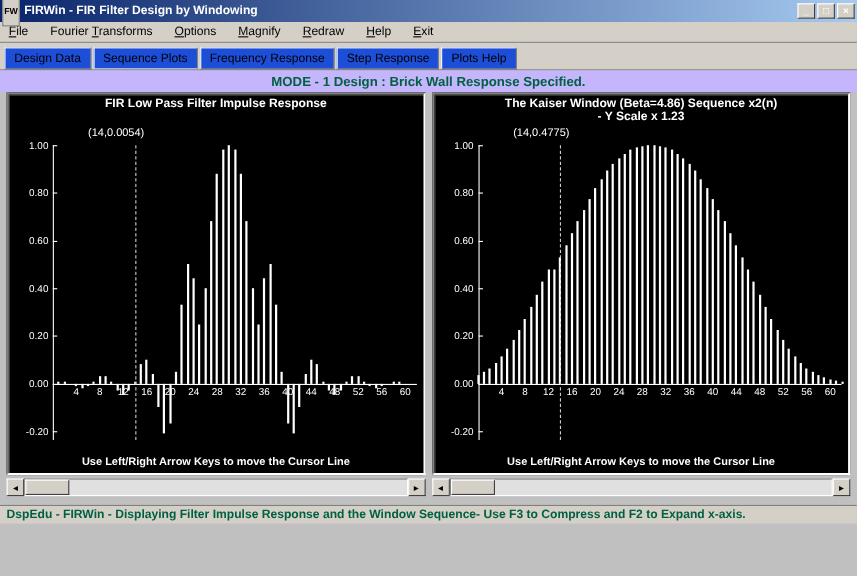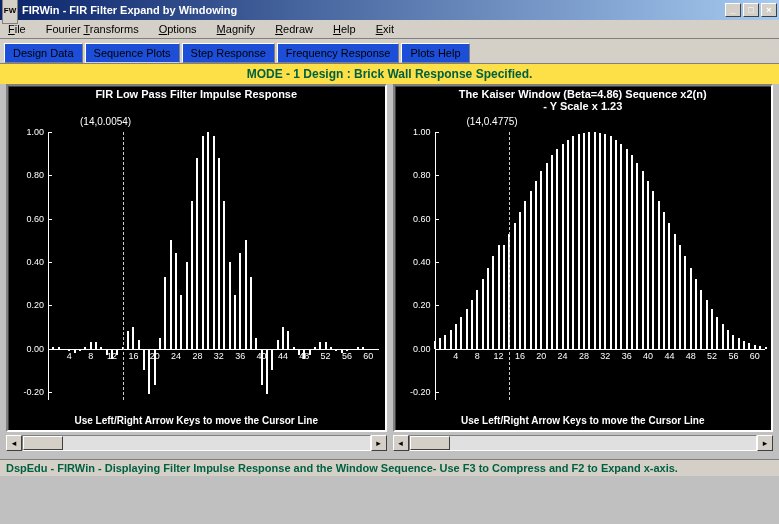--- a/index.html
+++ b/index.html
@@ -8,21 +8,21 @@
 .titlebar .icon { width: 16px; height: 28px; background: #d4d0c8; margin-right: 4px; display: flex; align-items: center; justify-content: center; border: 1px solid #808080; font-size: 8px; color: #000; }
 .titlebar .title { flex: 1; }
 .titlebar .winbtns { display: flex; gap: 2px; }
 .titlebar .winbtn { width: 16px; height: 14px; background: #d4d0c8; border: 1px solid; border-color: #fff #404040 #404040 #fff; font-size: 9px; display: flex; align-items: center; justify-content: center; font-family: Arial; font-weight: bold; cursor: pointer; }
 .menubar { background: #d4d0c8; display: flex; padding: 2px 4px; gap: 12px; border-bottom: 1px solid #808080; }
 .menubar .menuitem { cursor: pointer; padding: 1px 4px; }
 .menubar .menuitem .ul { text-decoration: underline; }
 .tabbar { background: #d4d0c8; display: flex; padding: 4px 4px 0 4px; border-bottom: 1px solid #808080; }
 .tab { padding: 3px 8px; background: #1d4ed8; border: 1px solid; border-color: #fff #808080 #808080 #fff; margin-right: 2px; cursor: pointer; position: relative; }
 .tab.active { border-bottom: 1px solid #d4d0c8; z-index: 2; }
-.modebar { text-align: center; color: #006040; font-weight: bold; padding: 3px; background: #fde047; font-size: 12px; }
+.modebar { text-align: center; color: #006040; font-weight: bold; padding: 3px; background: #c4b5fd; font-size: 12px; }
 .chartrow { display: flex; gap: 6px; padding: 0 6px; }
 .chartpanel { flex: 1; background: #000; border: 2px solid; border-color: #808080 #fff #fff #808080; box-shadow: inset 1px 1px 0 #404040; position: relative; height: 348px; color: #fff; }
 .chart-title { text-align: center; font-weight: bold; font-size: 11px; padding-top: 2px; }
 .chart-sub { text-align: center; font-size: 11px; font-weight: bold; }
 .cursor-label { position: absolute; top: 30px; left: 72px; font-size: 10px; }
 .plot { position: absolute; left: 10px; right: 4px; top: 42px; bottom: 24px; }
 .chart-foot { position: absolute; bottom: 4px; left: 0; right: 0; text-align: center; font-size: 10px; font-weight: bold; }
 .y-tick { position: absolute; left: 0; font-size: 9px; text-align: right; width: 26px; transform: translateY(-50%); }
 .y-grid { position: absolute; left: 30px; width: 4px; height: 1px; background: #fff; }
 .x-tick { position: absolute; font-size: 9px; transform: translateX(-50%); }
@@ -41,43 +41,43 @@
 .value-slider { background:#d4d0c8; height:18px; position:relative; border:1px solid; border-color:#808080 #fff #fff #808080; margin-top:2px;}
 .value-slider-track{position:absolute; left:4px; right:4px; top:8px; height:2px; background:#808080; border-bottom:1px solid #fff;}
 .value-slider-thumb{position:absolute; top:1px; width:10px; height:16px; background:#d4d0c8; border:1px solid; border-color:#fff #404040 #404040 #fff; cursor:pointer;}
 .statusbar { margin-top: 4px; padding: 2px 6px; color: #006040; font-weight: bold; font-size: 11px; background:#d4d0c8; border-top:1px solid #808080;}
 </style>
 </head>
 <body>
 
 <div class="titlebar">
   <div class="icon">FW</div>
-  <div class="title">FIRWin - FIR Filter Expand by Windowing</div>
+  <div class="title">FIRWin - FIR Filter Design by Windowing</div>
   <div class="winbtns">
     <div class="winbtn">_</div>
     <div class="winbtn">□</div>
     <div class="winbtn">×</div>
   </div>
 </div>
 
 <div class="menubar">
   <span class="menuitem"><span class="ul">F</span>ile</span>
   <span class="menuitem">Fourier <span class="ul">T</span>ransforms</span>
   <span class="menuitem"><span class="ul">O</span>ptions</span>
   <span class="menuitem"><span class="ul">M</span>agnify</span>
   <span class="menuitem"><span class="ul">R</span>edraw</span>
   <span class="menuitem"><span class="ul">H</span>elp</span>
   <span class="menuitem"><span class="ul">E</span>xit</span>
 </div>
 
 <div class="tabbar">
   <div class="tab">Design Data</div>
   <div class="tab active">Sequence Plots</div>
+  <div class="tab">Frequency Response</div>
   <div class="tab">Step Response</div>
-  <div class="tab">Frequency Response</div>
   <div class="tab">Plots Help</div>
 </div>
 
 <div class="modebar">MODE - 1 Design : Brick Wall Response Specified.</div>
 
 <div class="chartrow">
   <div class="chartpanel">
     <div class="chart-title">FIR Low Pass Filter Impulse Response</div>
     <div class="cursor-label">(14,0.0054)</div>
     <div class="plot" id="plot-left">

